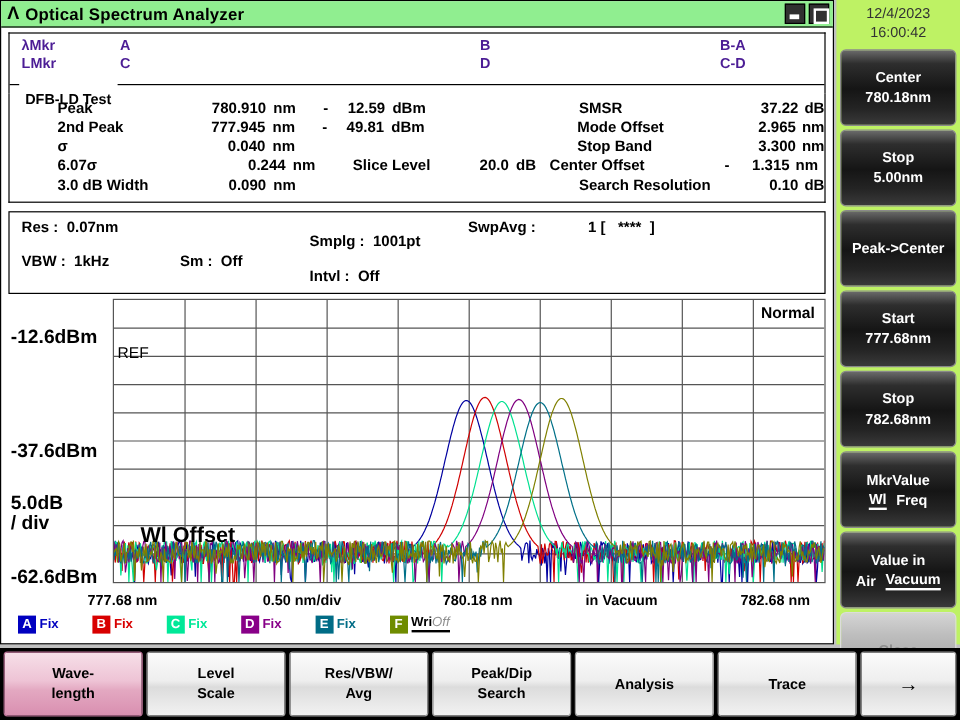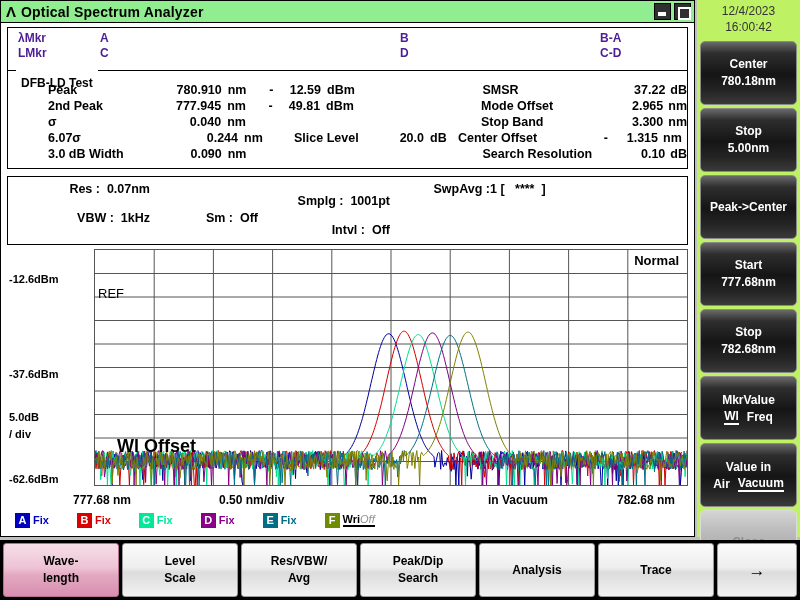--- a/index.html
+++ b/index.html
@@ -123,37 +123,36 @@
   .setbox {
     margin: 7px 6px 0 6px;
     border: 1px solid #000;
     padding: 4px 0 5px 0;
   }
   .set-row {
     display: flex;
     font-size: 12.5px; font-weight: bold; color: #000;
     line-height: 17px;
     padding-left: 10px;
-    text-align: right;
   }
   .s1 { width: 132px; }
   .s2 { width: 108px; }
   .s3 { width: 132px; margin-top: 12px; }
   .s4 { width: 100px; }
 
   
   .graph-wrap {
     position: absolute;
     left: 0; top: 240px;
     width: 695px; height: 297px;
   }
   .ylabels { position: absolute; left: 0; top: 0; width: 92px; height: 250px; }
   .ylabels div {
     position: absolute;
-    font-size: 11px; font-weight: bold; color: #000;
+    font-size: 16px; font-weight: bold; color: #000;
     left: 8px; white-space: nowrap;
   }
   .plot {
     position: absolute;
     left: 93px; top: 8px;
     width: 594px; height: 237px;
     background: #fff;
     border: 1px solid #555;
   }
   .plot svg { display: block; }

